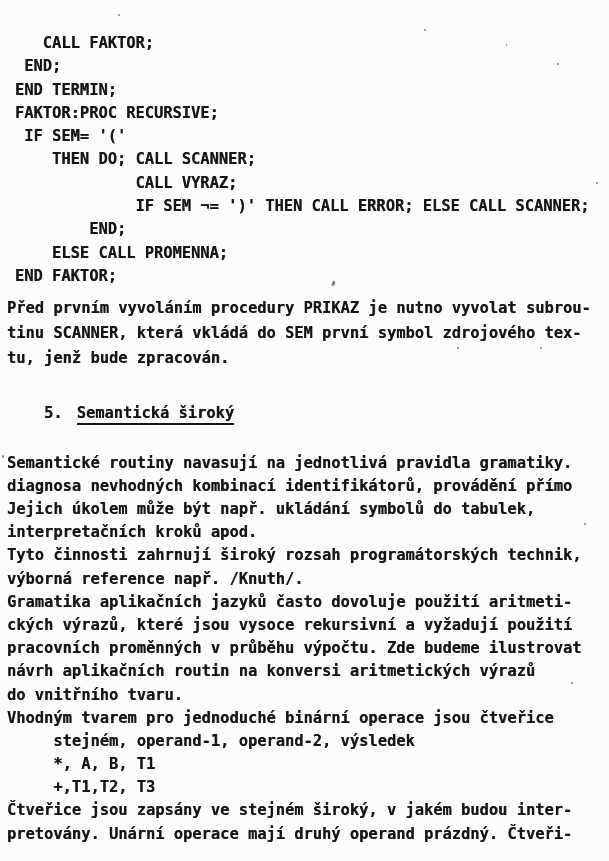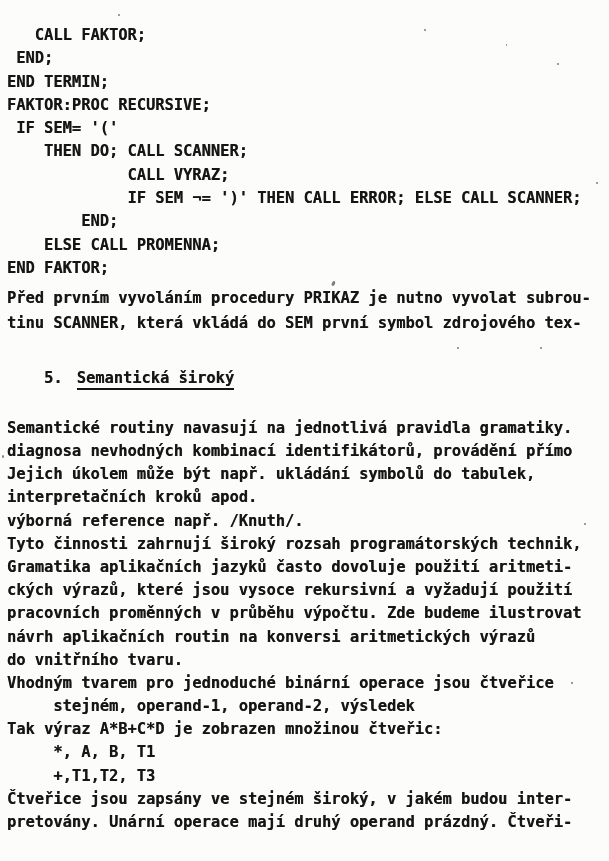--- a/index.html
+++ b/index.html
@@ -15,21 +15,21 @@
     background: #fcfcfa;
     color: #151515;
     font-family: "DejaVu Sans Mono", "Liberation Mono", monospace;
     font-weight: 700;
     font-size: 15.4px;
     text-shadow: 0.3px 0.3px 0.5px rgba(10,10,10,0.65);
   }
   .block { padding-left: 7px; }
   .line { white-space: pre; }
 
-  .code { margin: 0; padding-top: 24px; }
+  .code { margin: 8px; padding-top: 24px; }
   .code .line { line-height: 23.3px; height: 23.3px; }
 
   .para1 { margin-top: 6px; }
   .para1 .line { line-height: 24.8px; height: 24.8px; }
 
   .heading {
     margin-top: 8px;
     line-height: 23px;
     white-space: pre;
   }
@@ -52,41 +52,41 @@
 </head>
 <body>
 
 <div class="page">
 
   <pre class="code block"><div class="line">   CALL FAKTOR;</div><div class="line"> END;</div><div class="line">END TERMIN;</div><div class="line">FAKTOR:PROC RECURSIVE;</div><div class="line"> IF SEM= '('</div><div class="line">    THEN DO; CALL SCANNER;</div><div class="line">             CALL VYRAZ;</div><div class="line">             IF SEM ¬= ')' THEN CALL ERROR; ELSE CALL SCANNER;</div><div class="line">        END;</div><div class="line">    ELSE CALL PROMENNA;</div><div class="line">END FAKTOR;</div></pre>
 
   <div class="para1 block">
     <div class="line">Před prvním vyvoláním procedury PRIKAZ je nutno vyvolat subrou-</div>
     <div class="line">tinu SCANNER, která vkládá do SEM první symbol zdrojového tex-</div>
+    <div class="line">tu, jenž bude zpracován.</div>
   </div>
 
   <div class="heading block">
     <span class="num">5.</span><span class="title">Semantická široký</span>
   </div>
 
   <div class="para2 block">
     <div class="line">Semantické routiny navasují na jednotlivá pravidla gramatiky.</div>
     <div class="line">diagnosa nevhodných kombinací identifikátorů, provádění přímo</div>
     <div class="line">Jejich úkolem může být např. ukládání symbolů do tabulek,</div>
     <div class="line">interpretačních kroků apod.</div>
+    <div class="line">Tyto činnosti zahrnují široký rozsah programátorských technik,</div>
     <div class="line">výborná reference např. /Knuth/.</div>
-    <div class="line">Tyto činnosti zahrnují široký rozsah programátorských technik,</div>
     <div class="line">Gramatika aplikačních jazyků často dovoluje použití aritmeti-</div>
     <div class="line">ckých výrazů, které jsou vysoce rekursivní a vyžadují použití</div>
     <div class="line">pracovních proměnných v průběhu výpočtu. Zde budeme ilustrovat</div>
     <div class="line">návrh aplikačních routin na konversi aritmetických výrazů</div>
     <div class="line">do vnitřního tvaru.</div>
     <div class="line">Vhodným tvarem pro jednoduché binární operace jsou čtveřice</div>
     <div class="line">     stejném, operand-1, operand-2, výsledek</div>
-    <div class="line">Tak výraz A*B+C*D je zobrazen množinou čtveřic:</div>
     <div class="line">     *, A, B, T1</div>
     <div class="line">     +,T1,T2, T3</div>
     <div class="line">Čtveřice jsou zapsány ve stejném široký, v jakém budou inter-</div>
     <div class="line">pretovány. Unární operace mají druhý operand prázdný. Čtveři-</div>
 
   </div>
 
   <div class="dot" style="left:424px; top:29px;  width:2px; height:2px;"></div>
   <div class="dot" style="left:557px; top:63px;  width:2px; height:2px;"></div>
   <div class="dot" style="left:506px; top:44px;  width:1px; height:2px;"></div>

